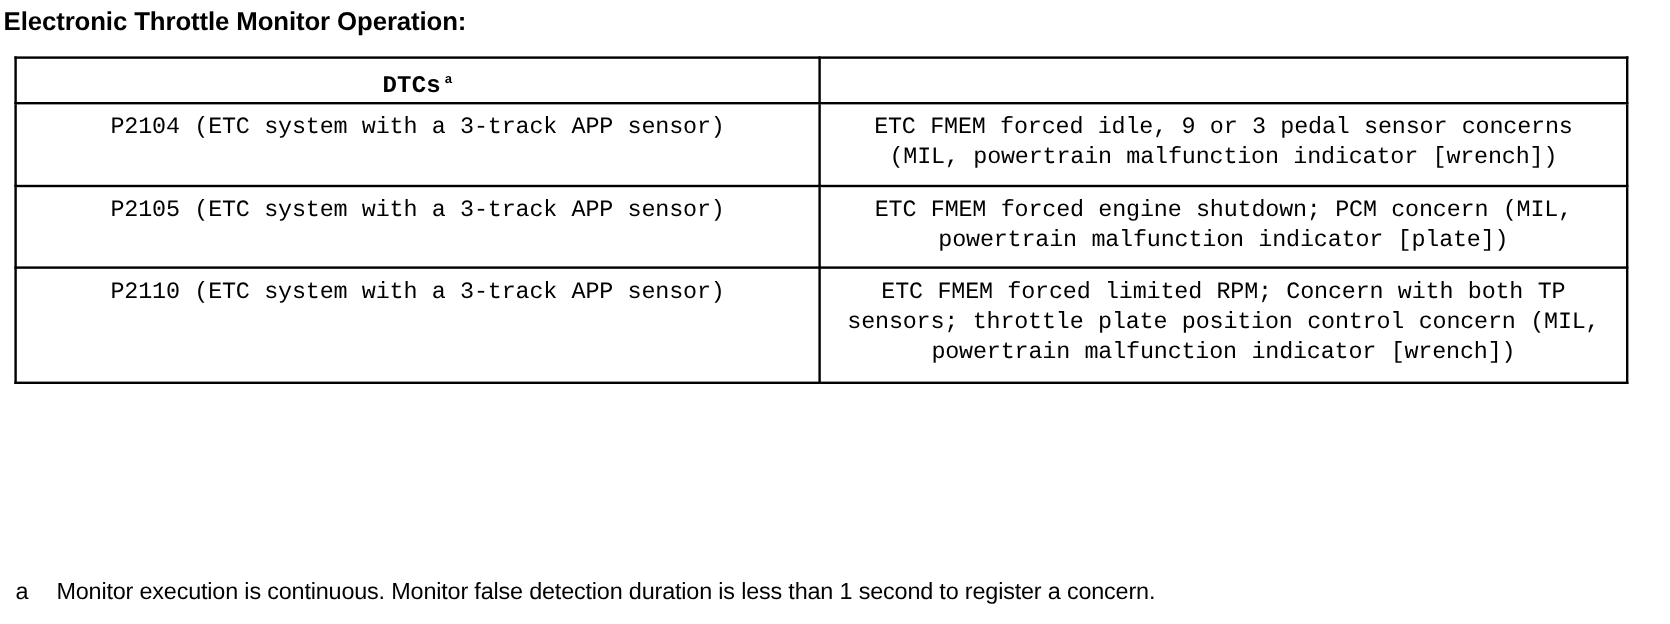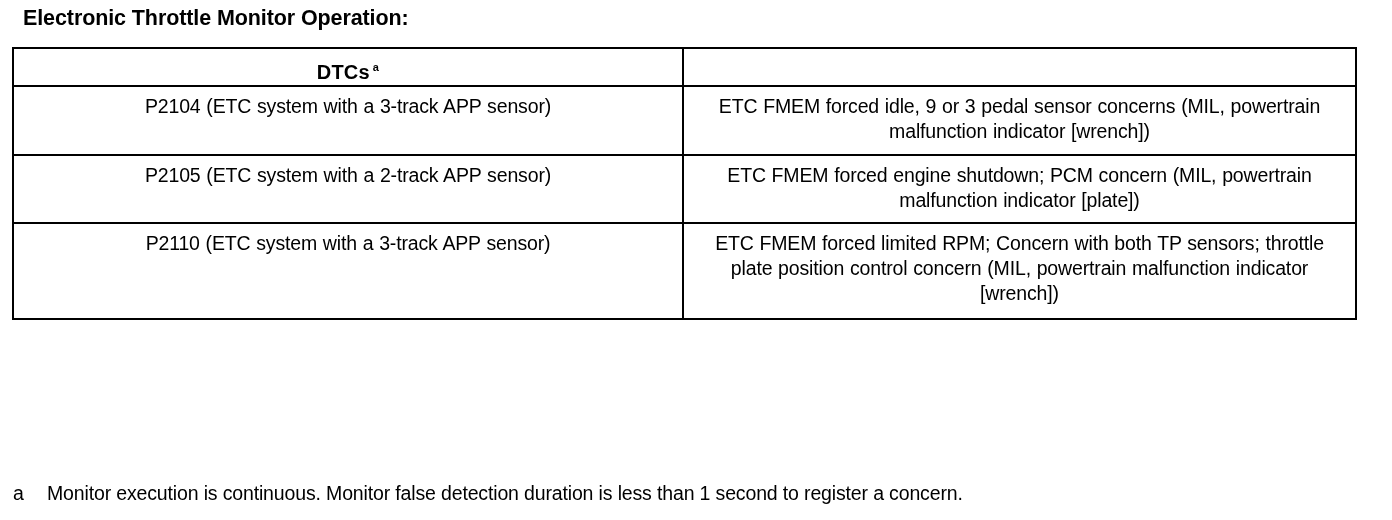--- a/index.html
+++ b/index.html
@@ -18,21 +18,21 @@
   }
 
   .page {
     position: absolute;
     inset: 0;
   }
 
   
   .doc-title {
     position: absolute;
-    left: 23px;
+    left: 3px;
     top: 5px;
     font-size: 21.5px;
     font-weight: bold;
     letter-spacing: -0.1px;
     line-height: 26px;
     white-space: nowrap;
   }
 
   
   .dtc-table {
@@ -43,20 +43,21 @@
     border-collapse: collapse;
     table-layout: fixed;
   }
   .dtc-table td,
   .dtc-table th {
     border: 2.5px solid #000000;
     padding: 0;
     vertical-align: top;
     text-align: center;
     font-weight: normal;
+    font-family: Liberation Mono, monospace;
   }
   .col-left  { width: 670px; }
   .col-right { width: 673px; }
 
   .cell-inner {
     padding: 7px 10px 0 10px;
     font-size: 19.5px;
     line-height: 25px;
     letter-spacing: -0.15px;
     word-spacing: 0.5px;
@@ -124,21 +125,21 @@
       <tr class="row-h2">
         <td>
           <div class="cell-inner">P2104 (ETC system with a 3-track APP sensor)</div>
         </td>
         <td>
           <div class="cell-inner">ETC FMEM  forced idle, 9 or 3 pedal sensor concerns (MIL, powertrain malfunction indicator [wrench])</div>
         </td>
       </tr>
       <tr class="row-h3">
         <td>
-          <div class="cell-inner">P2105 (ETC system with a 2-track APP sensor)</div>
+          <div class="cell-inner">P2105 (ETC system with a 3-track APP sensor)</div>
         </td>
         <td>
           <div class="cell-inner">ETC FMEM  forced engine shutdown; PCM concern (MIL, powertrain malfunction indicator [plate])</div>
         </td>
       </tr>
       <tr class="row-h4">
         <td>
           <div class="cell-inner">P2110 (ETC system with a 3-track APP sensor)</div>
         </td>
         <td>

